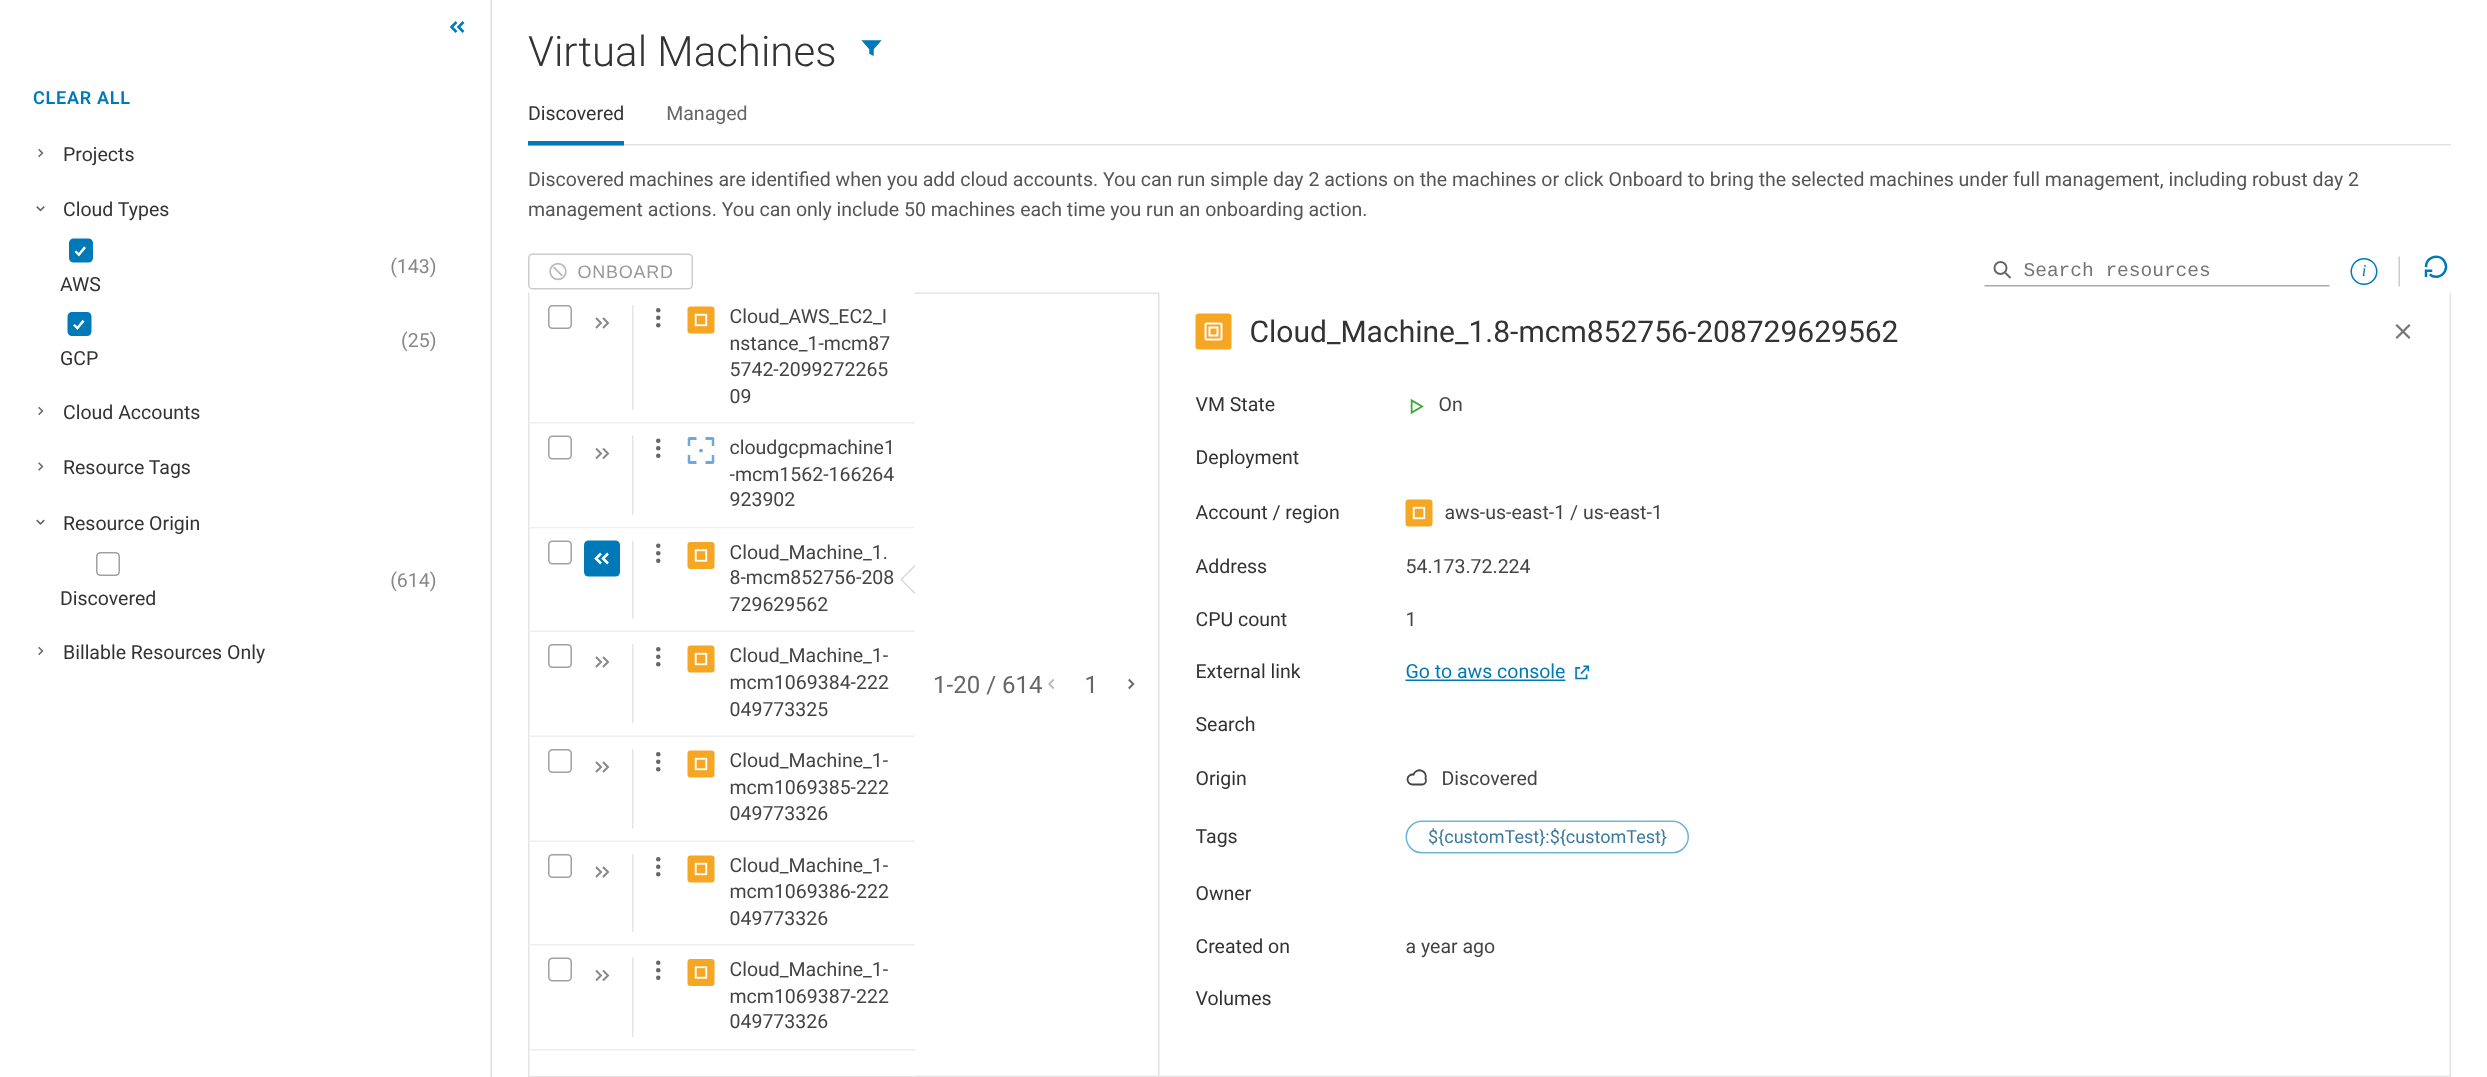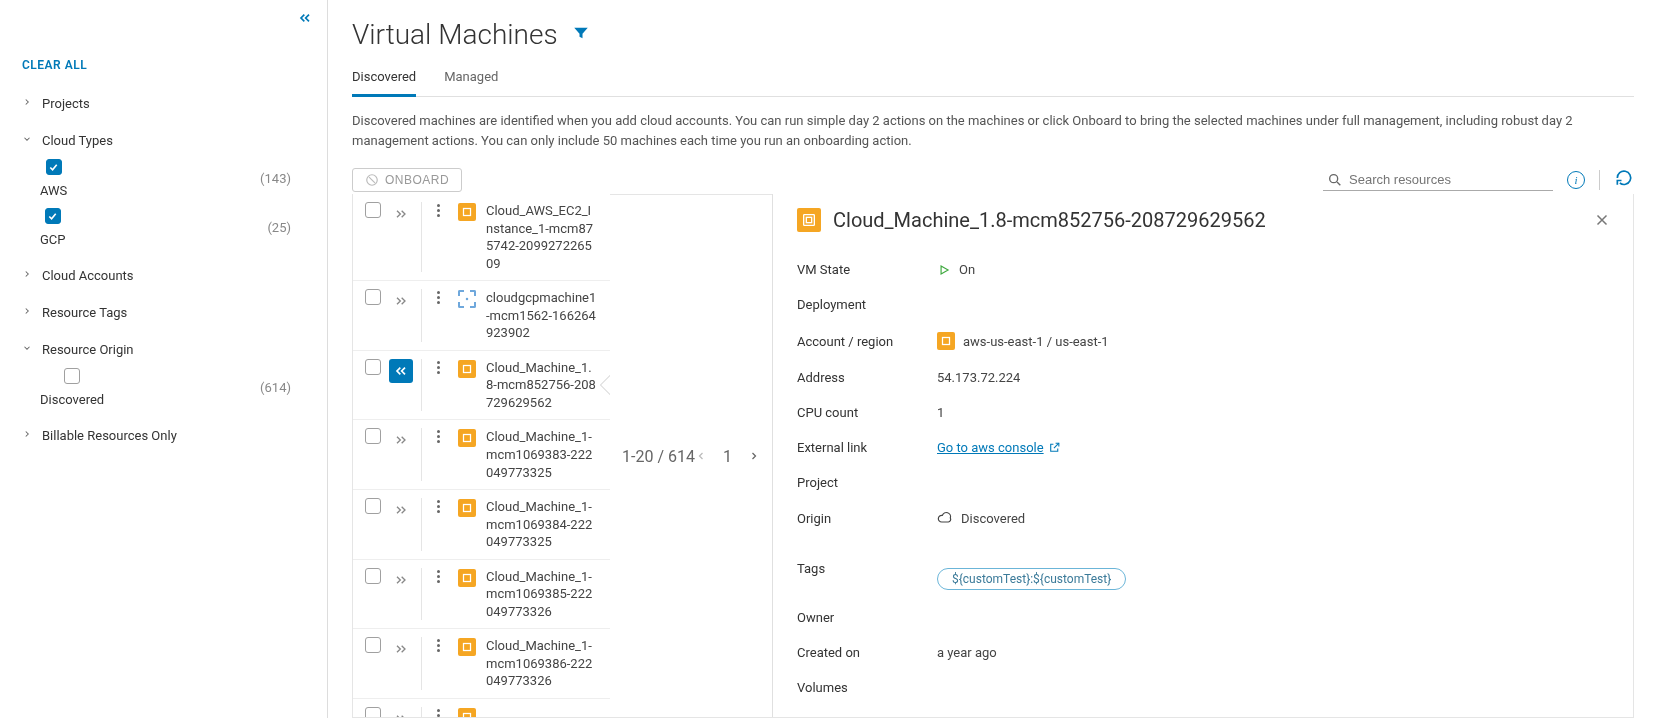--- a/index.html
+++ b/index.html
@@ -26,21 +26,21 @@
   .page-title { font-size: 28px; font-weight: 300; color: #333; }
   .filter-icon { color: #0079b8; font-size: 18px; }
   .tabs { display: flex; gap: 28px; border-bottom: 1px solid #e0e0e0; margin-top: 10px; }
   .tab { padding: 8px 0 10px; color: #666; cursor: pointer; }
   .tab.active { color: #333; border-bottom: 3px solid #0079b8; margin-bottom: -1px; }
   .desc { color: #555; margin: 14px 0 18px; line-height: 1.5; }
   .toolbar { display: flex; align-items: center; justify-content: space-between; margin-bottom: 2px; }
   .onboard-btn { border: 1px solid #ccc; border-radius: 3px; padding: 4px 12px; color: #999; background: #fff; display: inline-flex; align-items: center; gap: 6px; font-size: 12px; letter-spacing: 0.5px; }
   .toolbar-right { display: flex; align-items: center; gap: 14px; }
   .search-wrap { display: flex; align-items: center; gap: 6px; border-bottom: 1px solid #aaa; padding: 2px 4px; width: 230px; color: #666; }
-  .search-wrap input { border: none; outline: none; flex: 1; font-size: 13px; color: #000000; }
+  .search-wrap input { border: none; outline: none; flex: 1; font-size: 13px; color: #000000; font-family: Liberation Mono, monospace; }
   .info-circle { width: 18px; height: 18px; border: 1.5px solid #0079b8; border-radius: 50%; color: #0079b8; display: inline-flex; align-items: center; justify-content: center; font-size: 11px; font-style: italic; font-family: serif; }
   .vdiv { width: 1px; height: 20px; background: #ccc; }
   .refresh-icon { color: #0079b8; font-size: 18px; cursor: pointer; }
   
   .content-split { display: flex; flex: 1; min-height: 0; border: 1px solid #e5e5e5; border-top: none; }
   .table-pane { width: 420px; display: flex; flex-direction: row; border-right: 1px solid #e0e0e0; position: relative; }
   .table-scroll { flex: 1; overflow-y: auto; position: relative; background: #fff; }
   .table-scroll::-webkit-scrollbar { width: 10px; }
   .table-scroll::-webkit-scrollbar-thumb { background: #c8c8c8; border-radius: 4px; }
   .row { display: flex; align-items: flex-start; border-bottom: 1px solid #eee; padding: 8px 8px; gap: 4px; position: relative; }
@@ -66,21 +66,21 @@
   .detail-header { display: flex; align-items: center; gap: 12px; margin-bottom: 20px; }
   .detail-icon { width: 24px; height: 24px; background: #f5a623; border-radius: 2px; display: flex; align-items: center; justify-content: center; }
   .detail-title { font-size: 20px; font-weight: 400; color: #333; }
   .close-x { position: absolute; top: 16px; right: 22px; color: #777; font-size: 20px; cursor: pointer; }
   .prop { display: flex; align-items: center; padding: 10px 0; font-size: 13px; }
   .prop .k { width: 140px; color: #333; font-weight: 400; }
   .prop .v { color: #444; display: flex; align-items: center; gap: 8px; }
   .state-on { display: inline-flex; align-items: center; gap: 6px; }
   .aws-badge { width: 18px; height: 18px; background: #f5a623; border-radius: 2px; display: inline-flex; align-items: center; justify-content: center; }
   .ext-link { color: #0079b8; text-decoration: underline; display: inline-flex; align-items: center; gap: 4px; }
-  .pill { border: 1px solid #6bb5d8; color: #3b7a99; border-radius: 12px; padding: 3px 14px; font-size: 12px; margin-top: 22px; }
+  .pill { border: 1px solid #6bb5d8; color: #3b7a99; border-radius: 12px; padding: 3px 14px; font-size: 12px; }
   .cloud-icon { display:inline-flex; }
 </style>
 </head>
 <body>
 
 <div class="root">
 
   <aside class="sidebar">
     <span class="sidebar-collapse">
       <svg width="16" height="16" viewBox="0 0 24 24" fill="none" stroke="currentColor" stroke-width="2.5">
@@ -306,21 +306,21 @@
               <div class="dots">
                 <span></span>
                 <span></span>
                 <span></span>
               </div>
               <div class="icon-sq icon-orange">
                 <svg width="12" height="12" viewBox="0 0 24 24" fill="none" stroke="#fff" stroke-width="2.5">
                   <rect x="5" y="5" width="14" height="14"></rect>
                 </svg>
               </div>
-              <div class="name">Cloud_Machine_1-mcm1069383-222049773325</div>
+              <div class="name">Cloud_Machine_1-mcm1069384-222049773325</div>
             </div>
             <div class="row">
               <div class="cell chkcell">
                 <span class="chk"></span>
               </div>
               <div class="expander">
                 <svg viewBox="0 0 24 24" fill="none" stroke="currentColor" stroke-width="2">
                   <path d="M6 7l5 5-5 5"></path>
                   <path d="M13 7l5 5-5 5"></path>
                 </svg>
@@ -329,21 +329,21 @@
               <div class="dots">
                 <span></span>
                 <span></span>
                 <span></span>
               </div>
               <div class="icon-sq icon-orange">
                 <svg width="12" height="12" viewBox="0 0 24 24" fill="none" stroke="#fff" stroke-width="2.5">
                   <rect x="5" y="5" width="14" height="14"></rect>
                 </svg>
               </div>
-              <div class="name">Cloud_Machine_1-mcm1069384-222049773325</div>
+              <div class="name">Cloud_Machine_1-mcm1069385-222049773326</div>
             </div>
             <div class="row">
               <div class="cell chkcell">
                 <span class="chk"></span>
               </div>
               <div class="expander">
                 <svg viewBox="0 0 24 24" fill="none" stroke="currentColor" stroke-width="2">
                   <path d="M6 7l5 5-5 5"></path>
                   <path d="M13 7l5 5-5 5"></path>
                 </svg>
@@ -352,21 +352,21 @@
               <div class="dots">
                 <span></span>
                 <span></span>
                 <span></span>
               </div>
               <div class="icon-sq icon-orange">
                 <svg width="12" height="12" viewBox="0 0 24 24" fill="none" stroke="#fff" stroke-width="2.5">
                   <rect x="5" y="5" width="14" height="14"></rect>
                 </svg>
               </div>
-              <div class="name">Cloud_Machine_1-mcm1069385-222049773326</div>
+              <div class="name">Cloud_Machine_1-mcm1069386-222049773326</div>
             </div>
             <div class="row">
               <div class="cell chkcell">
                 <span class="chk"></span>
               </div>
               <div class="expander">
                 <svg viewBox="0 0 24 24" fill="none" stroke="currentColor" stroke-width="2">
                   <path d="M6 7l5 5-5 5"></path>
                   <path d="M13 7l5 5-5 5"></path>
                 </svg>
@@ -375,43 +375,21 @@
               <div class="dots">
                 <span></span>
                 <span></span>
                 <span></span>
               </div>
               <div class="icon-sq icon-orange">
                 <svg width="12" height="12" viewBox="0 0 24 24" fill="none" stroke="#fff" stroke-width="2.5">
                   <rect x="5" y="5" width="14" height="14"></rect>
                 </svg>
               </div>
-              <div class="name">Cloud_Machine_1-mcm1069386-222049773326</div>
-            </div>
-            <div class="row">
-              <div class="cell chkcell">
-                <span class="chk"></span>
-              </div>
-              <div class="expander">
-                <svg viewBox="0 0 24 24" fill="none" stroke="currentColor" stroke-width="2">
-                  <path d="M6 7l5 5-5 5"></path>
-                  <path d="M13 7l5 5-5 5"></path>
-                </svg>
-              </div>
-              <div style="width: 1px; background: rgb(229, 229, 229); align-self: stretch; margin: 0px 4px;"></div>
-              <div class="dots">
-                <span></span>
-                <span></span>
-                <span></span>
-              </div>
-              <div class="icon-sq icon-orange">
-                <svg width="12" height="12" viewBox="0 0 24 24" fill="none" stroke="#fff" stroke-width="2.5">
-                  <rect x="5" y="5" width="14" height="14"></rect>
-                </svg>
-              </div>
+              <div class="name">Cloud_Machine_1-mcm1069387-222049773326</div>
             </div>
           </div>
         <div class="pager">
           <span>1-20 / 614</span>
           <div class="pager-ctrl">
             <span style="color:#bbb">
               <svg width="12" height="12" viewBox="0 0 24 24" fill="none" stroke="currentColor" stroke-width="2.5">
                   <path d="M15 6l-6 6 6 6"></path>
                 </svg>
             </span>
@@ -485,21 +463,21 @@
             <svg width="13" height="13" viewBox="0 0 24 24" fill="none" stroke="currentColor" stroke-width="2">
                   <path d="M14 4h6v6"></path>
                   <path d="M20 4l-9 9"></path>
                   <path d="M18 14v5H5V6h5"></path>
                 </svg>
           </a>
             </span>
         </div>
 
         <div class="prop">
-            <span class="k">Project</span>
+            <span class="k">Search</span>
             <span class="v"></span>
           </div>
 
         <div class="prop">
             <span class="k">Origin</span>
           <span class="v">
             <span class="cloud-icon">
                 <svg width="16" height="16" viewBox="0 0 24 24" fill="none" stroke="#444" stroke-width="1.8">
                   <path d="M7 18a5 5 0 1 1 1-9.9A6 6 0 0 1 20 12a4 4 0 0 1-3 6H7z"></path>
                 </svg>

